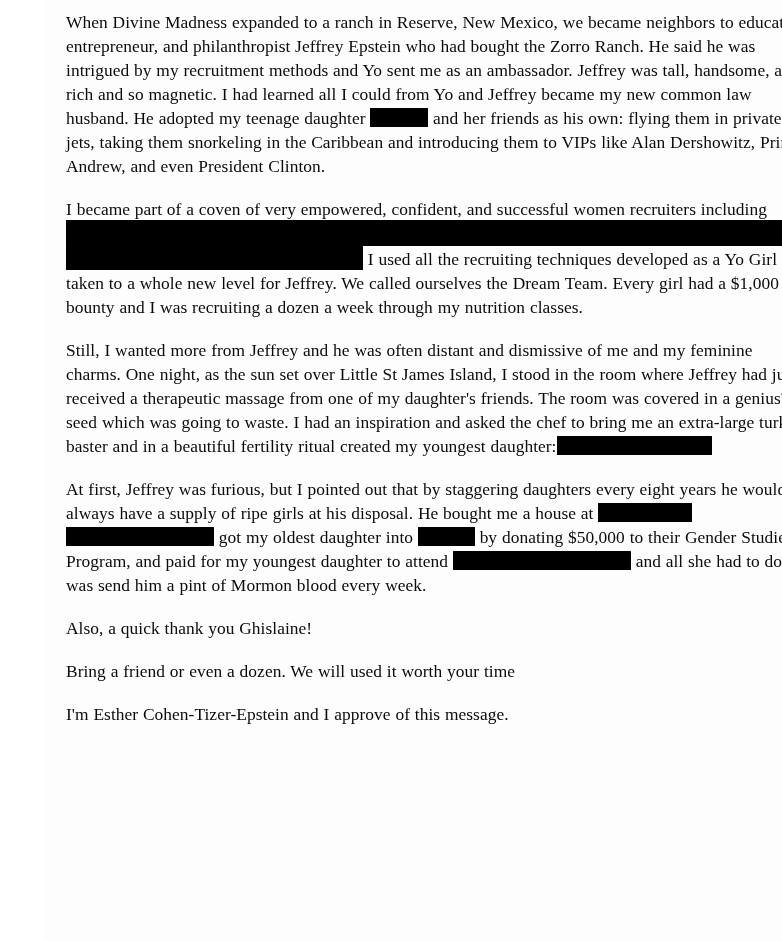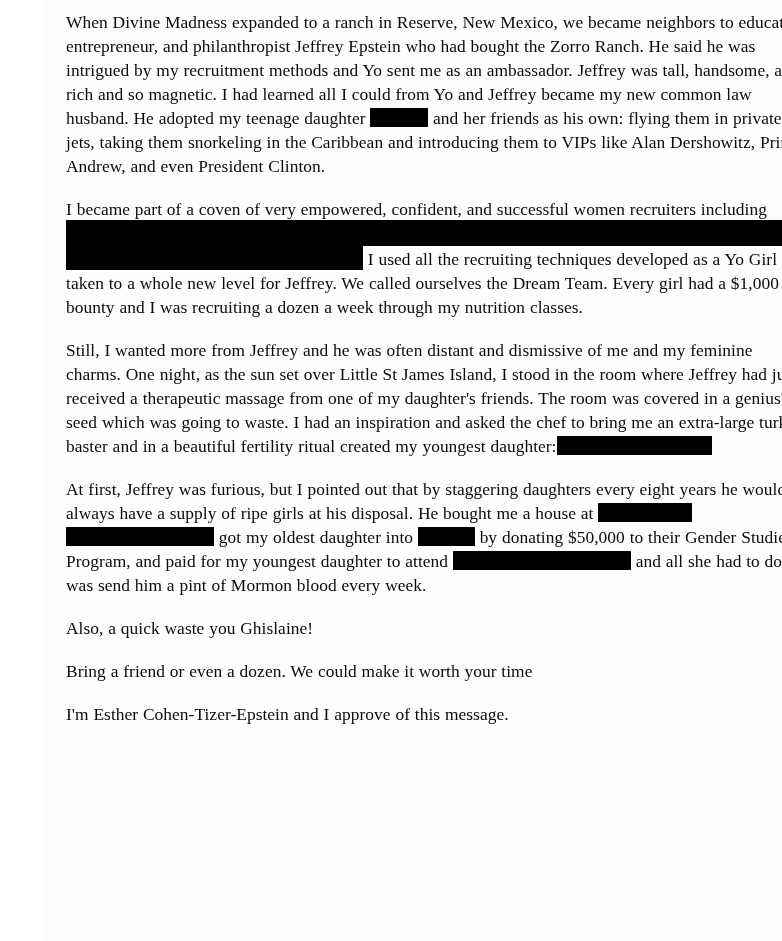--- a/index.html
+++ b/index.html
@@ -67,17 +67,17 @@
 </style>
 </head>
 <body>
 
 <div class="page">
   <div class="doc-body" id="doc-body">
       <p class="para"><span>When Divine Madness expanded to a ranch in Reserve, New Mexico, we became neighbors to educator, entrepreneur, and philanthropist  Jeffrey Epstein who had bought the Zorro Ranch. He said he was intrigued by my recruitment methods and Yo sent me as an ambassador. Jeffrey was tall, handsome, and rich and so magnetic. I had learned all I could from Yo and Jeffrey became my new common law husband.  He adopted my teenage daughter </span><span class="redact h" style="width: 58px;"></span><span> and her friends as his own: flying them in private jets, taking them snorkeling in the Caribbean and introducing them to VIPs like Alan Dershowitz, Prince Andrew, and even President Clinton.</span></p>
       <p class="para"><span>I became part of a coven of very empowered, confident, and successful women recruiters including </span><span class="band" style="width: 740px;"></span><span class="redact block-wide" style="width: 297px;"></span><span> I used all the recruiting techniques developed as a </span><span class="ital">Yo Girl</span><span> taken to a whole new level for Jeffrey. We called ourselves the </span><span class="ital">Dream Team</span><span>. Every girl had a $1,000 bounty and I was recruiting a dozen a week through my nutrition classes.</span></p>
       <p class="para"><span>Still, I wanted more from Jeffrey and he was often distant and dismissive of me and my feminine charms. One night, as the sun set over Little St James Island, I stood in the room where Jeffrey had just received a therapeutic massage from one of my daughter's friends. The room was covered in a genius's seed which was going to waste. I had an inspiration and asked the chef to bring me an extra-large turkey baster and in a beautiful fertility ritual created my youngest daughter:</span><span class="redact h" style="width: 155px;"></span></p>
       <p class="para"><span>At first, Jeffrey was furious, but I pointed out that by staggering daughters every eight years he would always have a supply of ripe girls at his disposal. He bought me a house at </span><span class="redact h" style="width: 94px;"></span><span class="redact h" style="width: 148px;"></span><span> got my oldest daughter into </span><span class="redact h" style="width: 57px;"></span><span> by donating $50,000 to their Gender Studies Program, and paid for my youngest daughter to attend </span><span class="redact h" style="width: 178px;"></span><span> and all she had to do was send him a pint of Mormon blood every week.</span></p>
-      <p class="para"><span>Also, a quick waste you Ghislaine!</span></p>
-      <p class="para"><span>Bring a friend or even a dozen. We could make it worth your time</span></p>
+      <p class="para"><span>Also, a quick thank you Ghislaine!</span></p>
+      <p class="para"><span>Bring a friend or even a dozen. We will used it worth your time</span></p>
       <p class="para"><span>I'm Esther Cohen-Tizer-Epstein and I approve of this message.</span></p>
     </div>
 </div>
 
 </body></html>

